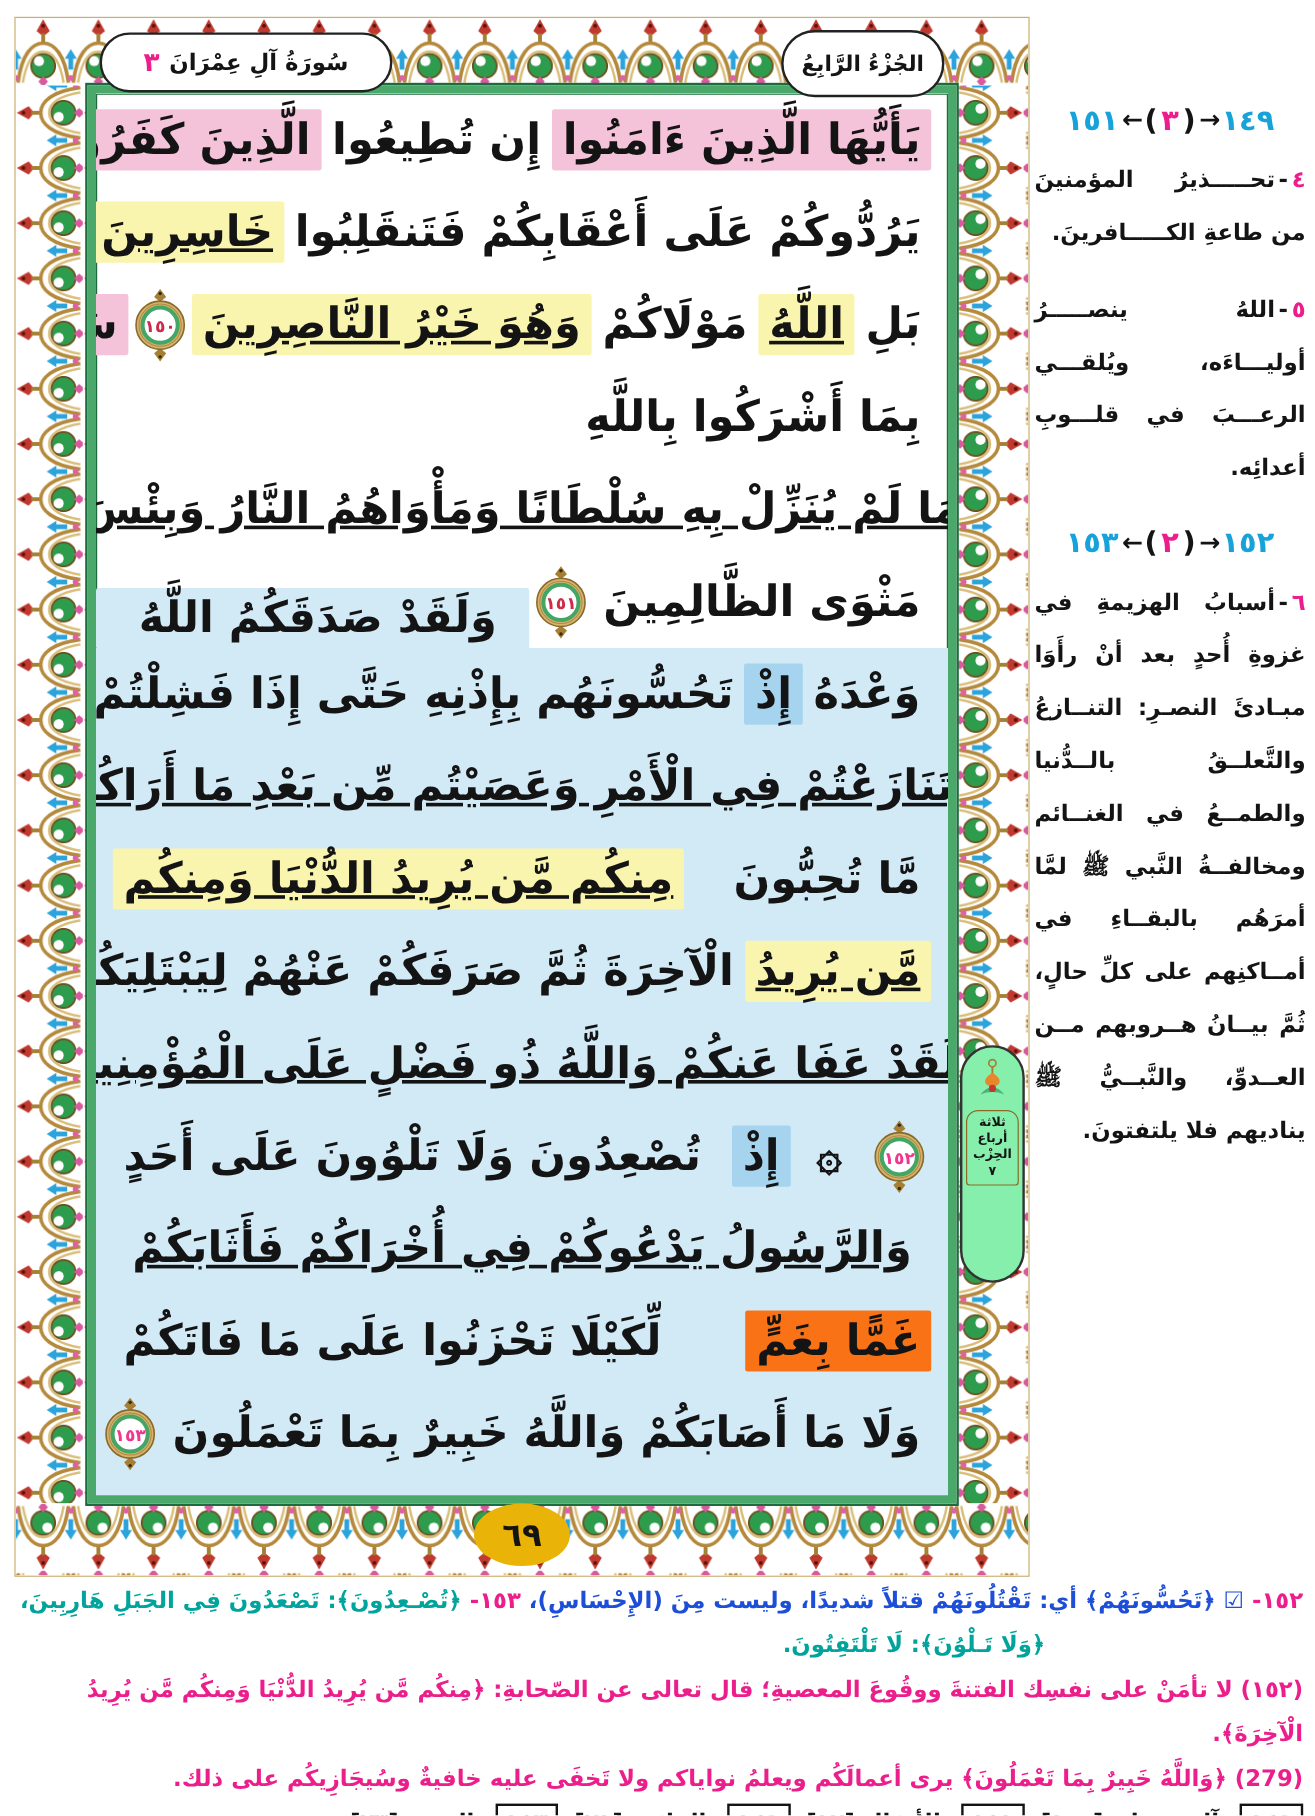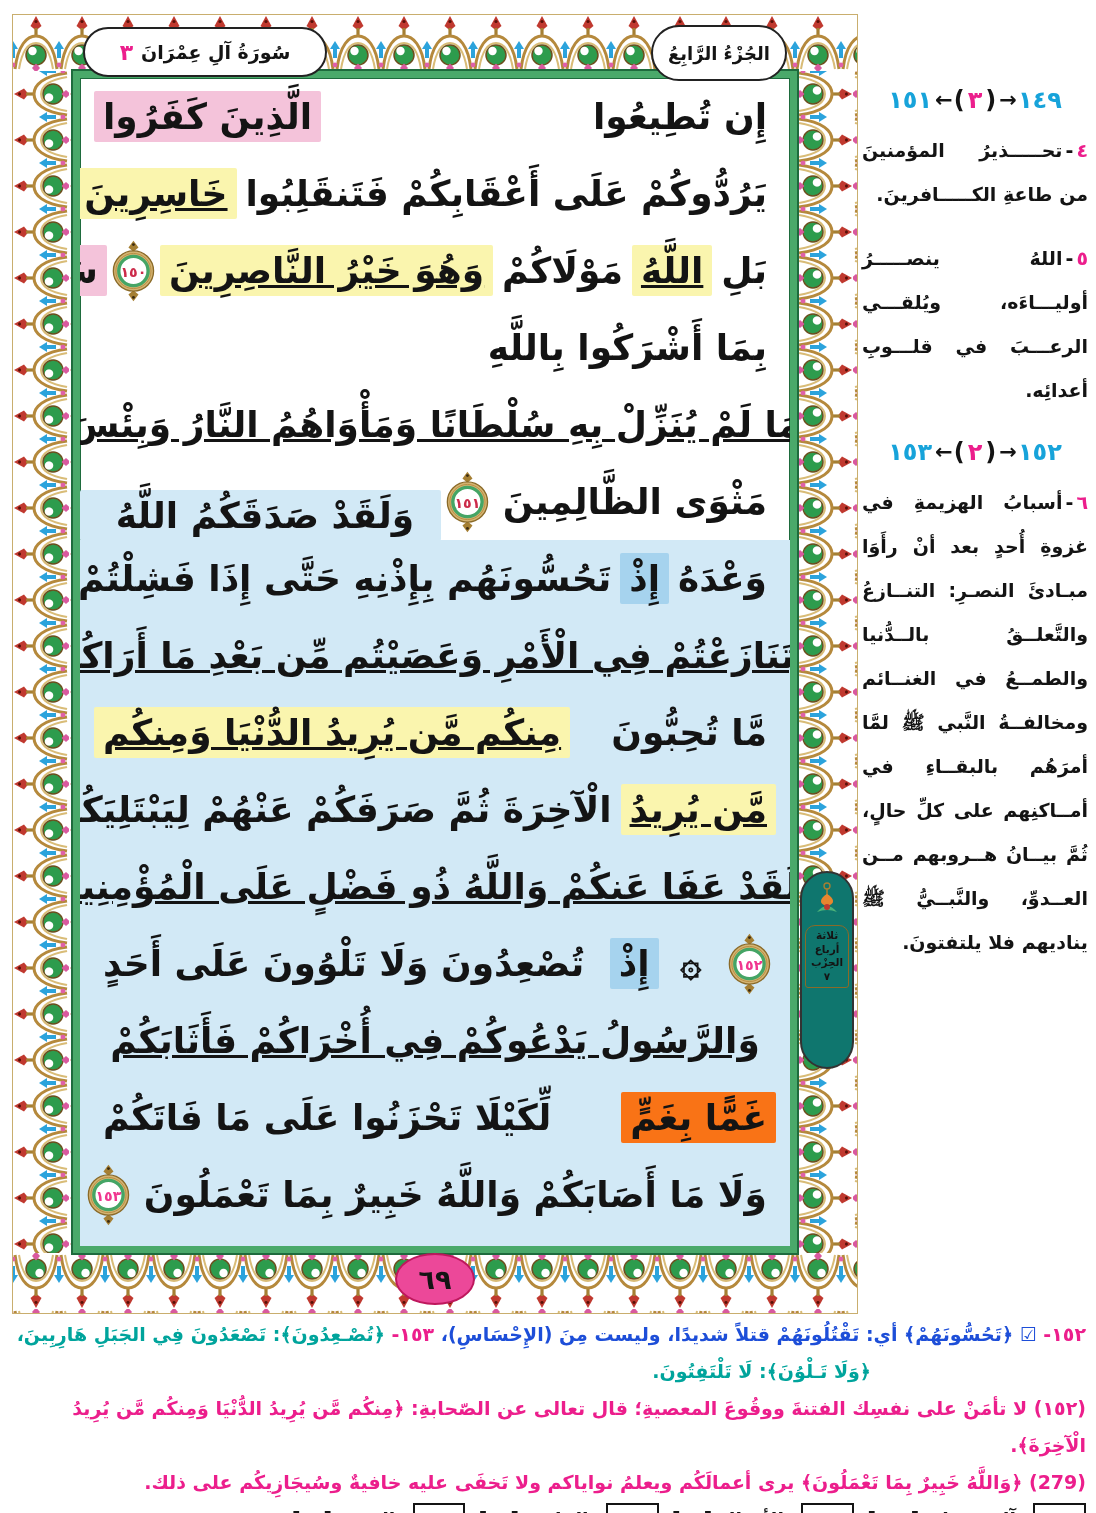--- a/index.html
+++ b/index.html
@@ -31,23 +31,23 @@
   .medallion{height:62px;width:auto;flex:0 0 auto;margin:0 3px;}
   .star{font-size:36px;color:#141414;margin:0 5px;line-height:1;}
   
   .cartouche{position:absolute;background:#fff;border:2px solid #222;display:flex;align-items:center;
              justify-content:center;z-index:5;font-weight:bold;color:#141414;}
   .surah-cartouche{left:70px;top:12px;height:46px;min-width:212px;border-radius:26px;gap:8px;
                    font-size:19px;direction:rtl;padding:0 14px;}
   .surah-num{color:#ec1e8c;font-size:22px;}
   .juz-cartouche{left:638px;top:10px;height:52px;border-radius:28px;font-size:18px;padding:0 15px;}
   .page-num{position:absolute;left:50%;transform:translateX(-50%);bottom:8px;width:76px;height:48px;
-            background:#ec4899;border:2px solid #be185d;border-radius:50%;display:flex;align-items:center;
+            background:#eab308;border:2px solid #eab308;border-radius:50%;display:flex;align-items:center;
             justify-content:center;font-size:27px;font-weight:bold;z-index:5;color:#141414;}
-  .hizb{position:absolute;right:3px;top:856px;width:54px;height:198px;background:#0f766e;border:2px solid #333;
+  .hizb{position:absolute;right:3px;top:856px;width:54px;height:198px;background:#86efac;border:2px solid #333;
         border-radius:27px;display:flex;flex-direction:column;align-items:center;padding-top:8px;
         z-index:5;box-sizing:border-box;}
   .hizb-box{border:1.5px solid #8a6a28;border-radius:10px 10px 3px 3px;width:40px;padding:3px 1px 4px;
             font-size:10.5px;line-height:13.5px;text-align:center;font-weight:bold;color:#141414;margin-top:2px;}
   
   .sidebar{position:absolute;right:8px;top:86px;width:226px;direction:rtl;text-align:right;color:#141414;}
   .nav-row{direction:ltr;display:flex;justify-content:center;align-items:center;gap:3px;
            font-weight:bold;font-size:24px;margin:0 0 14px;}
   .nav-num{color:#17a3da;}
   .nav-arrow{color:#141414;font-size:21px;letter-spacing:-2px;}
@@ -182,20 +182,21 @@
       <div class="hizb-box">
         <div>ثلاثة أرباع</div>
         <div>الحِزْب</div>
         <div>٧</div>
       </div>
     </div>
 
     <div class="content">
       <div id="lines-top">
           <div class="qrow">
+            <span class="seg hl-pink">يَأَيُّهَا الَّذِينَ ءَامَنُوا</span>
             <span class="seg hl-none">إِن تُطِيعُوا</span>
             <span class="seg hl-pink">الَّذِينَ كَفَرُوا</span>
           </div>
           <div class="qrow">
             <span class="seg hl-none">يَرُدُّوكُمْ عَلَى أَعْقَابِكُمْ فَتَنقَلِبُوا</span>
             <span class="seg hl-yellow">خَاسِرِينَ</span>
           </div>
           <div class="qrow">
             <span class="seg hl-none">بَلِ</span>
             <span class="seg hl-yellow">اللَّهُ</span>

